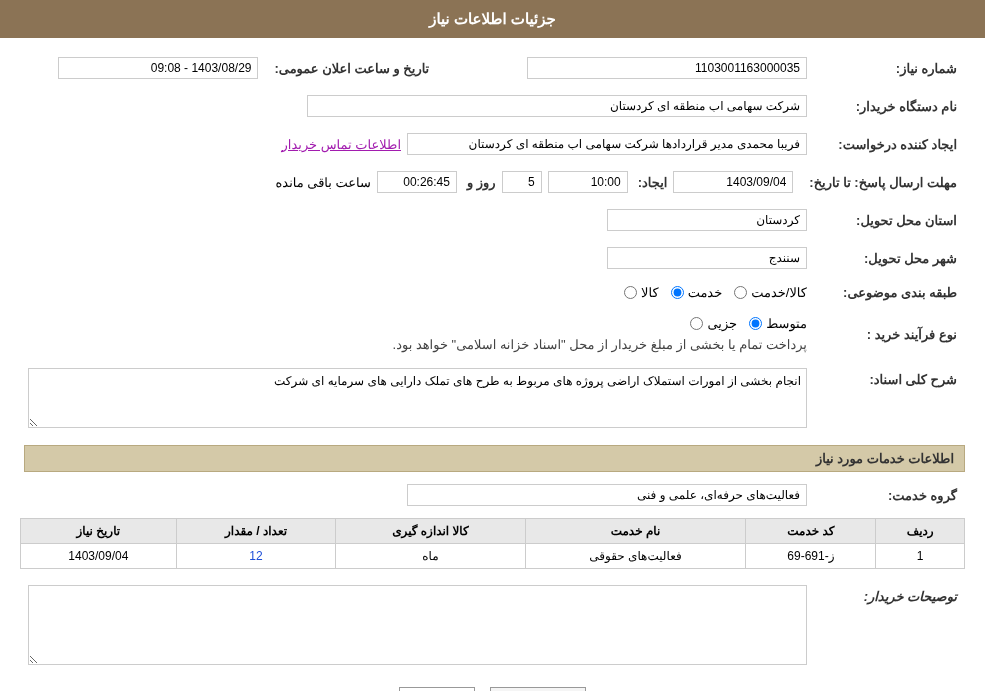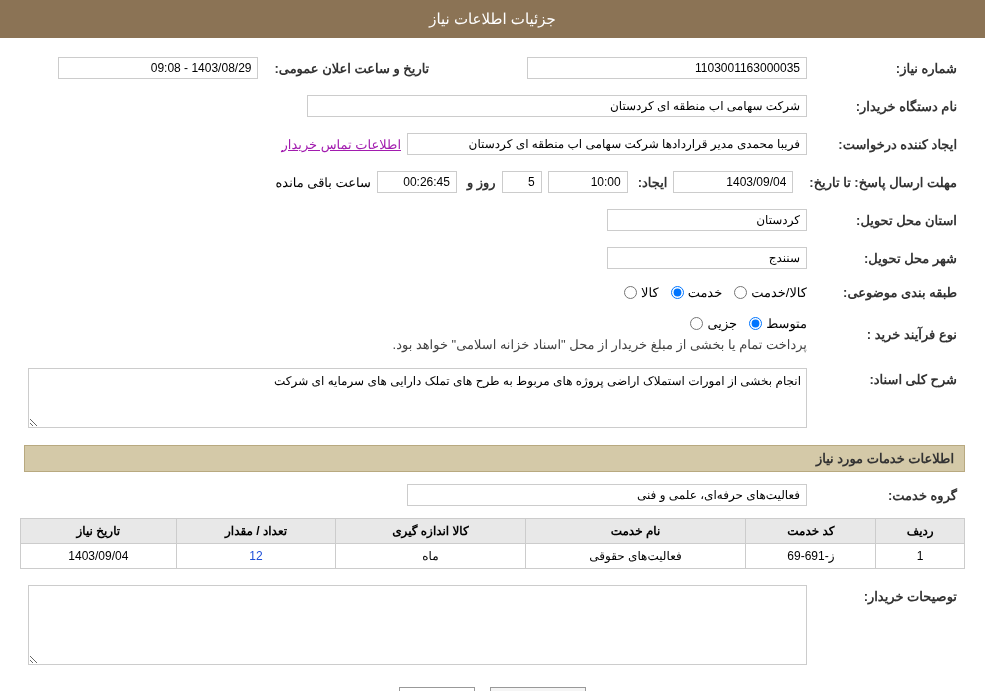--- a/index.html
+++ b/index.html
@@ -14,21 +14,21 @@
       min-height: 691px;
       background: #fff;
       padding: 0;
     }
     .header-bar {
       background: #8B7355;
       color: #fff;
       text-align: center;
       padding: 10px 15px;
       font-size: 15px;
-      font-weight: normal;
+      font-weight: bold;
     }
     .content-area {
       padding: 15px 20px;
     }
     .section-title {
       background: #d4c9a8;
       border: 1px solid #b8a980;
       padding: 5px 10px;
       font-weight: bold;
       font-size: 13px;
@@ -337,21 +337,21 @@
       <td>ماه</td>
       <td style="color:#1d4ed8;">12</td>
       <td>1403/09/04</td>
     </tr>
         </tbody>
     </table>
 
     <table class="info-table" style="margin-top:12px;">
       <tbody>
           <tr>
-        <td class="label-cell" style="vertical-align:top; padding-top:8px;">توصیحات خریدار:</td>
+        <td class="label-cell" style="vertical-align:top; padding-top:8px;font-style:italic;">توصیحات خریدار:</td>
         <td class="value-cell">
           <textarea class="buyer-notes-box" style=""></textarea>
         </td>
       </tr>
     </tbody>
       </table>
 
     <div class="buttons-row">
       <button class="btn btn-back">بازگشت</button>
       <button class="btn btn-print">چاپ</button>

